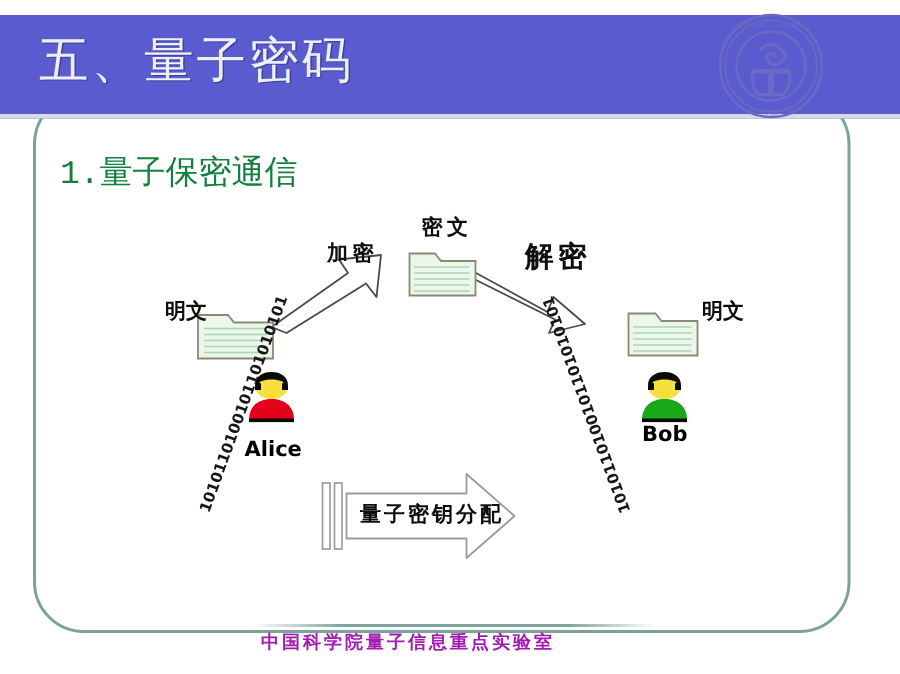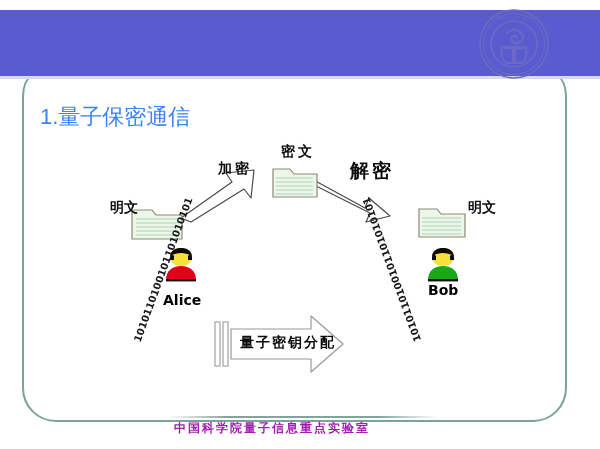--- a/index.html
+++ b/index.html
@@ -74,30 +74,30 @@
     z-index: 2;
   }
 
   
   #body-heading {
     position: absolute;
     left: 40px;
     top: 103px;
     font-size: 22px;
     line-height: 28px;
-    color: #3b82f6;
-    font-family: Liberation Sans, sans-serif;
+    color: #15803d;
+    font-family: Liberation Mono, monospace;
     white-space: nowrap;
     z-index: 10;
   }
 
   
   .cn-label {
     position: absolute;
-    font-family: Liberation Mono, monospace;
+    font-family: Liberation Serif, serif;
     font-weight: bold;
     color: #0d0d0d;
     z-index: 12;
     white-space: nowrap;
   }
   #label-encrypt { left: 185px; top: 160px; font-size: 14px; letter-spacing: 3px; margin-left: 33px; }
   #label-decrypt { left: 350px; top: 158px; font-size: 19px; letter-spacing: 3px; }
   #label-cipher  { left: 281px; top: 143px; font-size: 14px; letter-spacing: 3px; }
   #label-plain-left {
     left: 110px; top: 200px; font-size: 14px; width: 14px;
@@ -188,20 +188,21 @@
 </style>
 </head>
 <body>
 
 <div id="slide">
 
   <div id="frame"></div>
 
   <div id="title-bar"></div>
   <div id="title-underline"></div>
+  <div id="title-text">五、量子密码</div>
 
   <div id="logo">
     <svg width="72" height="72" viewBox="0 0 72 72" aria-hidden="true">
       <circle cx="36" cy="36" r="34" fill="none" stroke="#6a6ac4" stroke-width="1.6"></circle>
       <circle cx="36" cy="36" r="30.5" fill="none" stroke="#6a6ac4" stroke-width="1"></circle>
       <circle cx="36" cy="36" r="23" fill="none" stroke="#6a6ac4" stroke-width="1.6"></circle>
 
       <g fill="#6a6ac4">
         <text x="36" y="10.5" font-size="4.2" text-anchor="middle" font-family="'DejaVu Sans','Liberation Sans',sans-serif" transform="rotate(0 36 36)">UNIVERSITY OF SCIENCE</text>
         <text x="36" y="68" font-size="4" text-anchor="middle" font-family="'DejaVu Serif','Liberation Serif',serif">中国科学技术大学</text>

